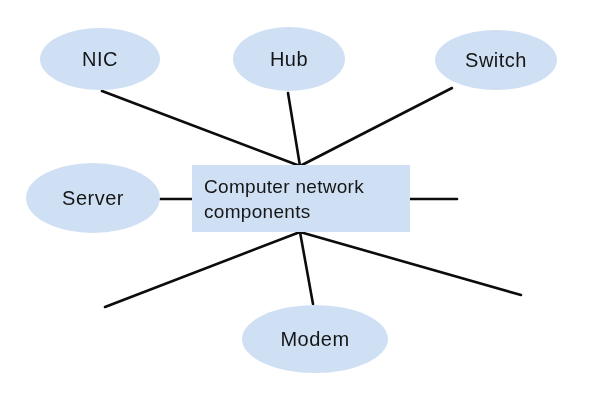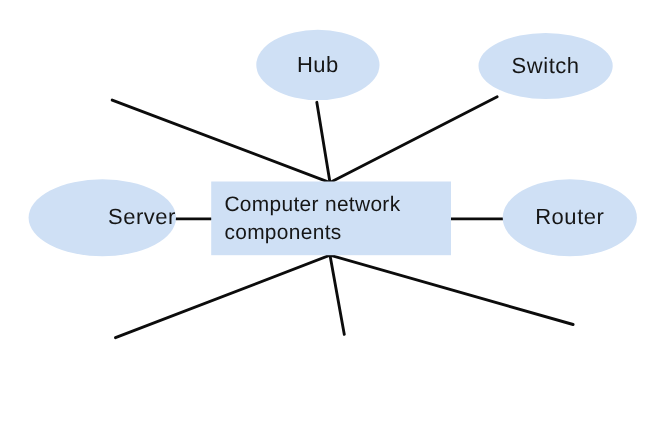--- a/index.html
+++ b/index.html
@@ -67,21 +67,21 @@
     font-style: italic;
     font-weight: bold;
     font-size: 17px;
     letter-spacing: 0px;
     color: #121212;
   }
   
   .node-nic    { left: 40px;  top: 28px;  width: 120px; height: 62px; }
   .node-hub    { left: 233px; top: 27px;  width: 112px; height: 64px; }
   .node-switch { left: 435px; top: 30px;  width: 122px; height: 60px; }
-  .node-server { left: 26px;  top: 163px; width: 134px; height: 70px; justify-content: flex-end; }
+  .node-server { left: 26px;  top: 163px; width: 134px; height: 70px; }
   .node-router { left: 457px; top: 163px; width: 122px; height: 70px; }
   .node-client { left: 45px;  top: 307px; width: 114px; height: 66px; }
   .node-modem  { left: 242px; top: 305px; width: 146px; height: 68px; }
   .node-cables { left: 458px; top: 298px; width: 128px; height: 70px; }
 </style>
 </head>
 <body>
 
 <div class="stage">
 
@@ -93,27 +93,30 @@
     <line x1="410" y1="199" x2="457" y2="199"></line>
     <line x1="300" y1="232" x2="105" y2="307"></line>
     <line x1="300" y1="232" x2="313" y2="304"></line>
     <line x1="300" y1="232" x2="521" y2="295"></line>
   </svg>
 
   <div class="center-box">
     <span>Computer network components</span>
   </div>
 
+  <div class="node node-nic">
+    <span>NIC</span>
+  </div>
   <div class="node node-switch">
     <span>Switch</span>
   </div>
   <div class="node node-hub">
     <span>Hub</span>
   </div>
   <div class="node node-server">
     <span>Server</span>
   </div>
-  <div class="node node-router">
-    <span>Router</span>
+  <div class="node node-modem">
+    <span>Modem</span>
   </div>
 
 
 </div>
 
 </body></html>

